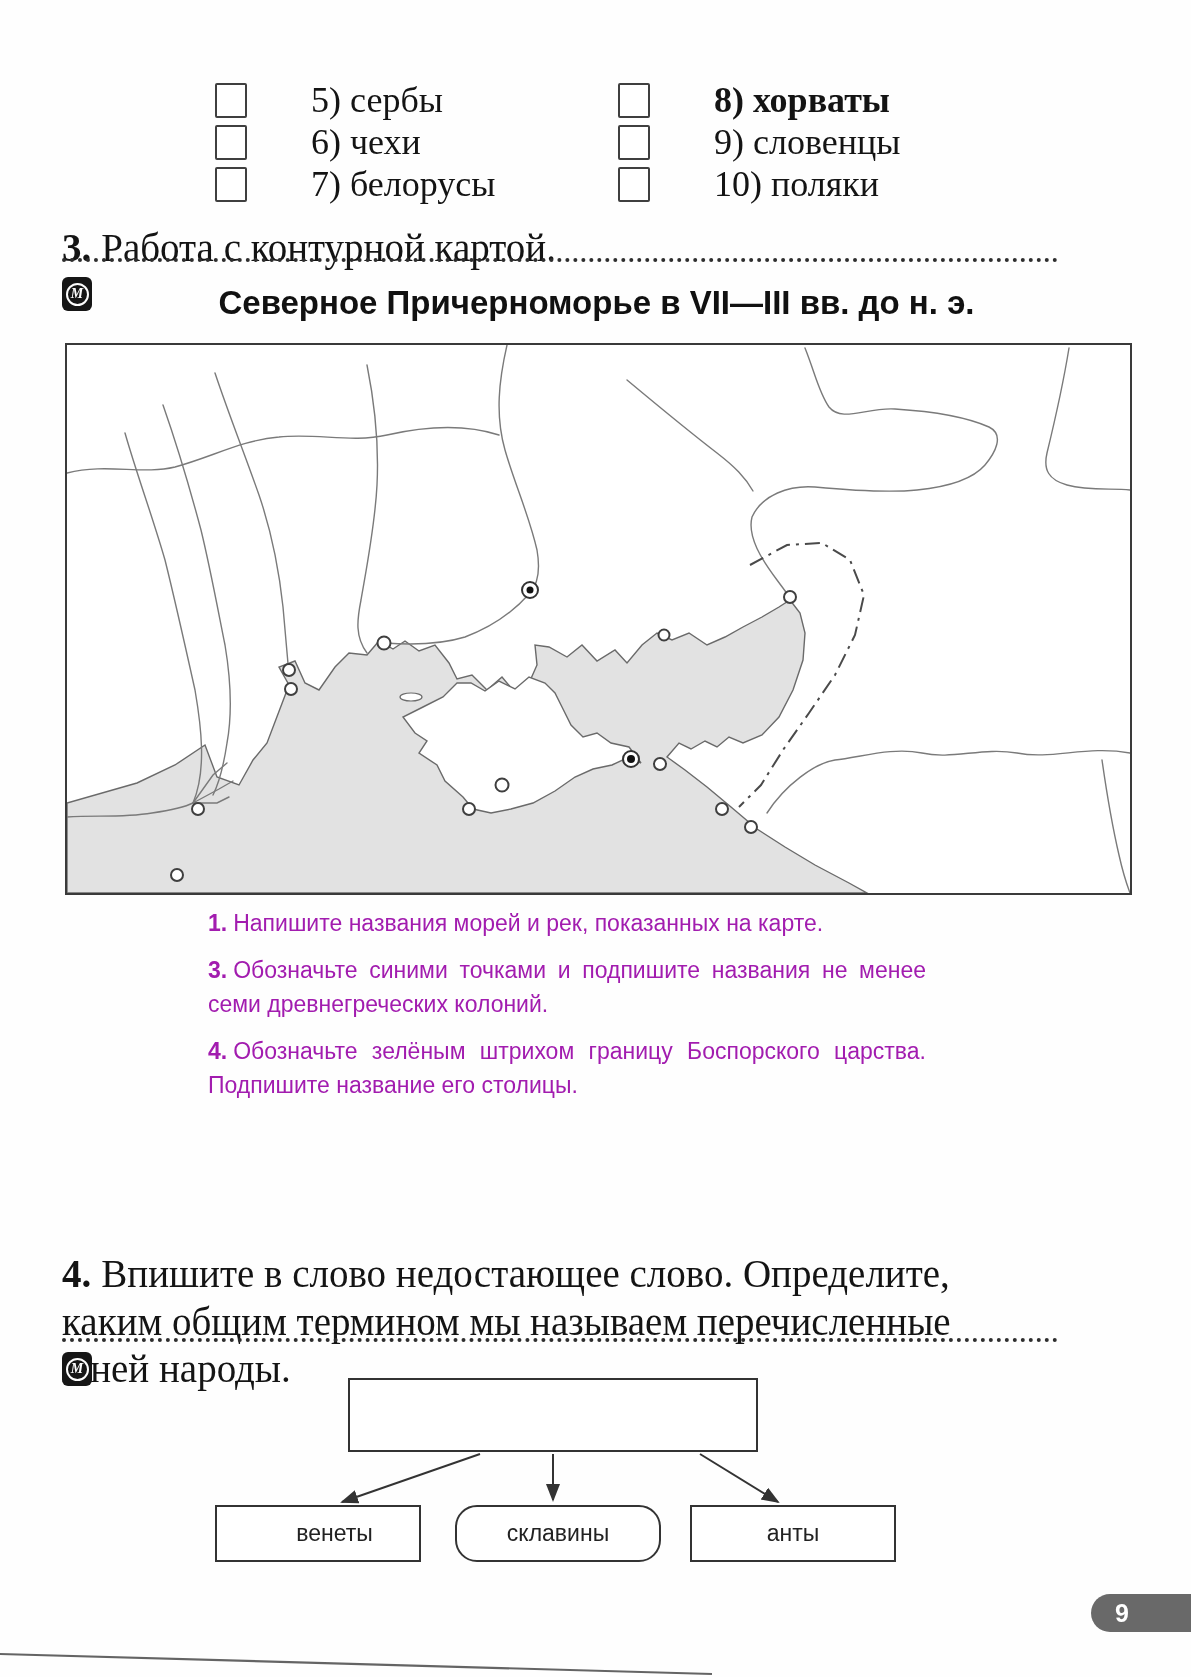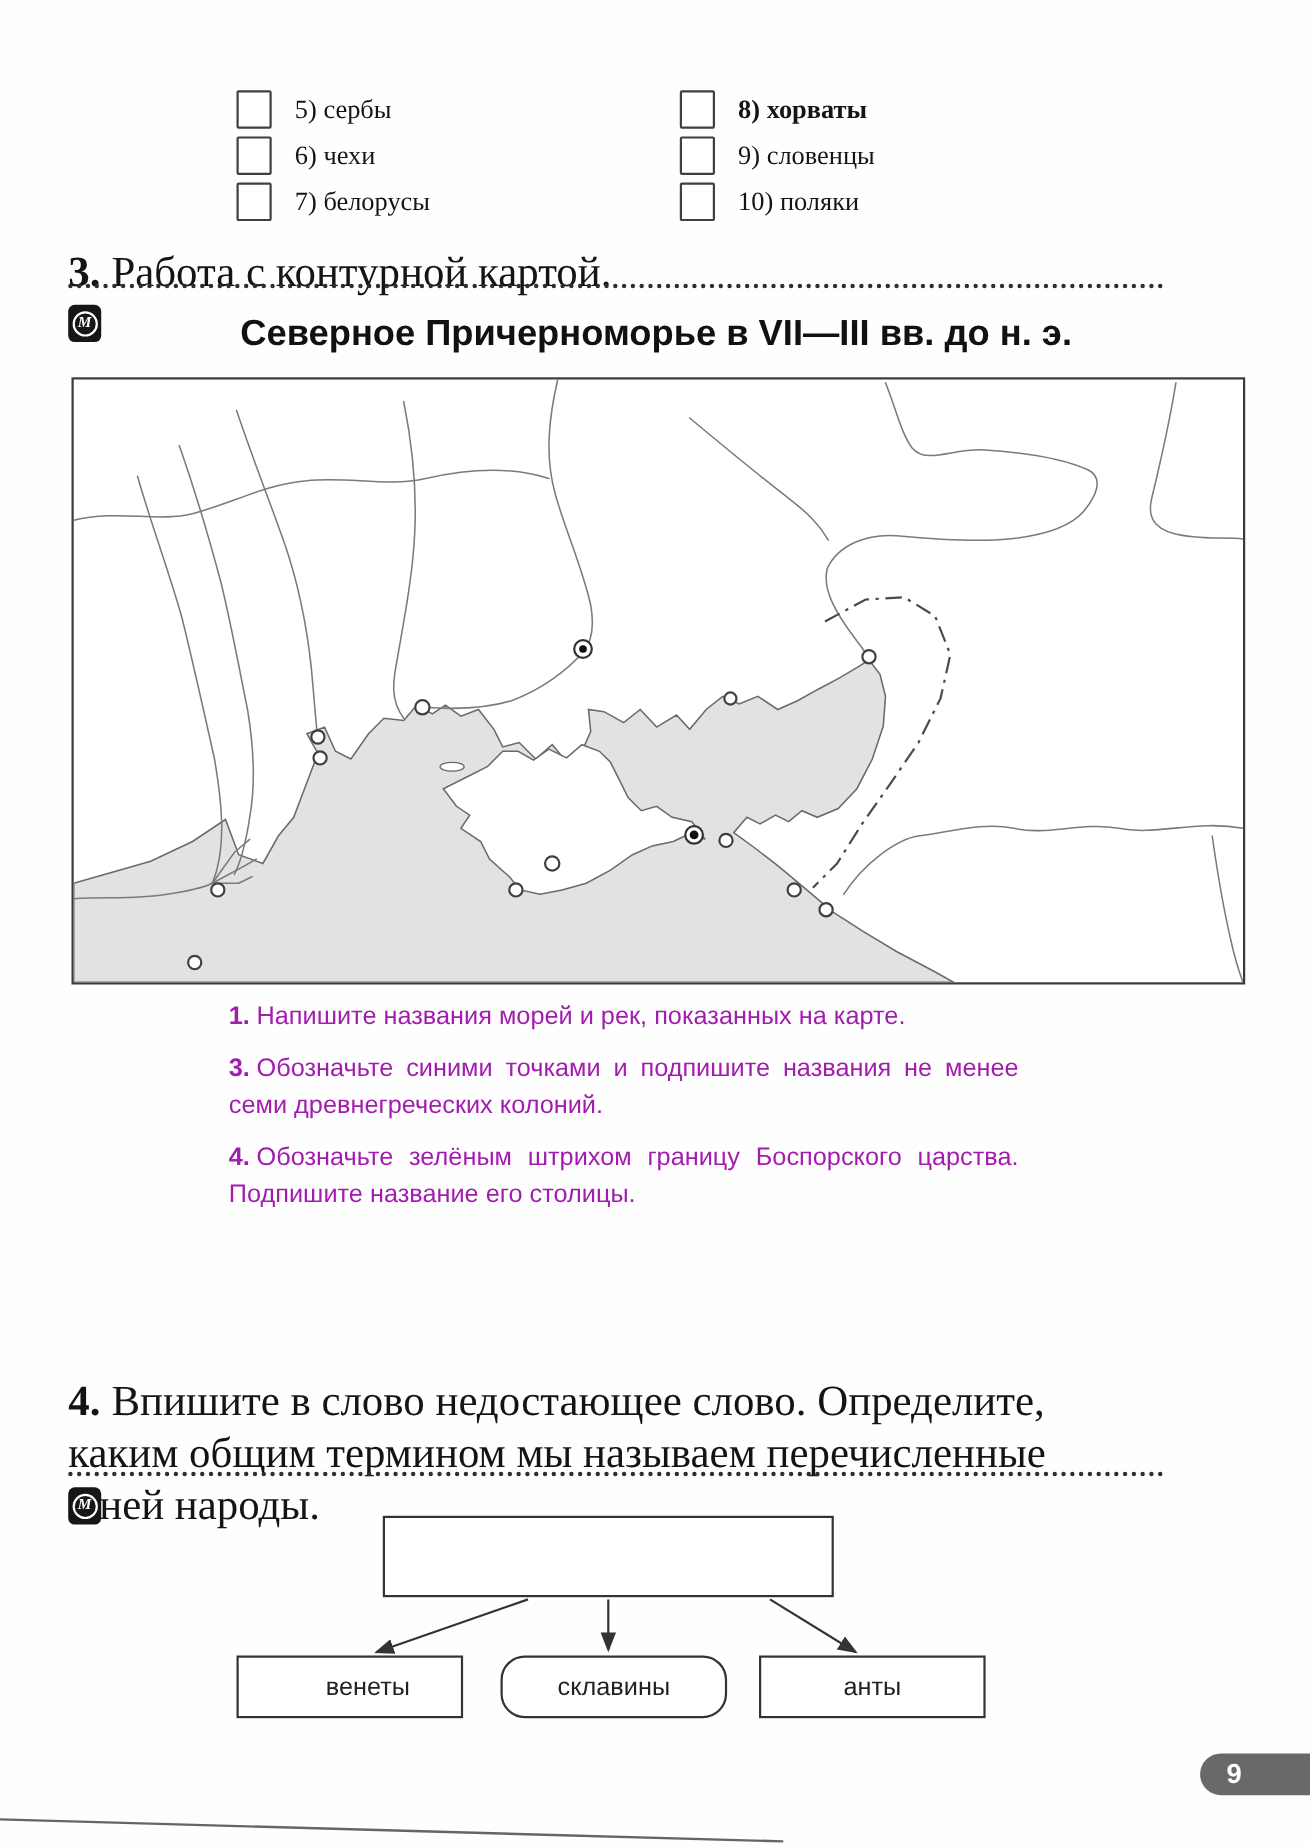--- a/index.html
+++ b/index.html
@@ -5,21 +5,21 @@
   html,body{margin:0;padding:0;background:#fff;}
   .page{
     position:relative; width:1191px; height:1677px;
     background:#fefefe; overflow:hidden;
     font-family:"Liberation Serif", serif; color:#141414;
   }
 
   
   .cb-row{position:absolute; display:flex; align-items:center; gap:21px;}
   .cb-box{width:32px; height:35px; border:2px solid #3f3f3f; border-radius:2px; background:#fff; box-sizing:border-box;}
-  .cb-label{font-size:24px; line-height:1; white-space:nowrap;}
+  .cb-label{font-size:36px; line-height:1; white-space:nowrap;margin-left:43px;}
 
   
   .sec-head{position:absolute; font-size:39px; line-height:1.22;}
   .sec-num{font-weight:bold; margin-right:10px;}
   .dotted-sep{position:absolute; height:0; border-bottom:4px dotted #2e2e2e;}
 
   
   .m-icon{position:absolute; width:30px; height:34px; background:#161616; border-radius:6px;
           display:flex; align-items:center; justify-content:center;}
   .m-ring{width:23px; height:23px; border-radius:50%; border:2px solid #fdfdfd;

